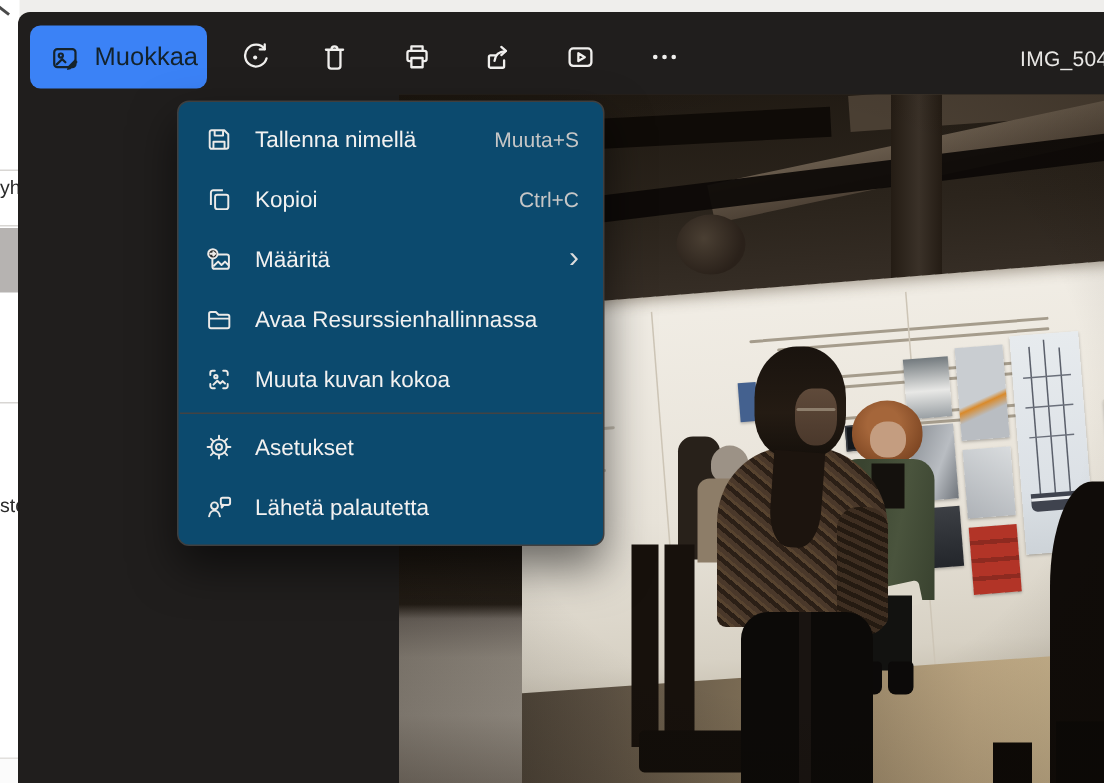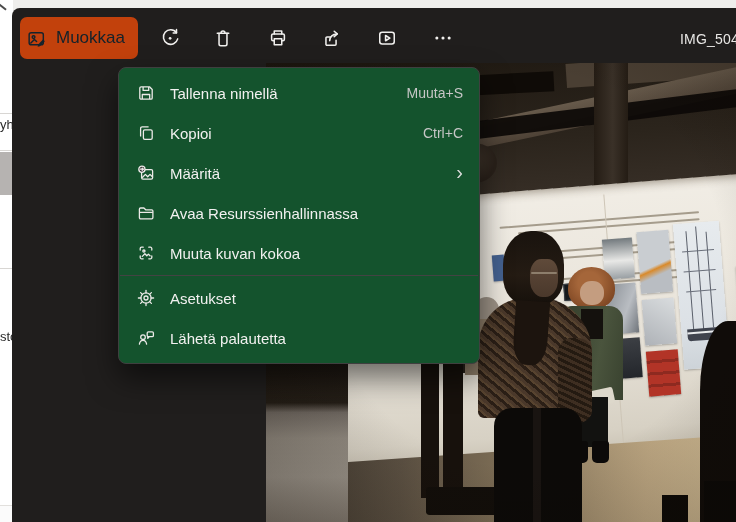--- a/index.html
+++ b/index.html
@@ -20,35 +20,35 @@
 
   
   .photos-win{
     position:absolute;left:12px;top:8px;width:724px;height:514px;
     background:#201e1d;border-radius:8px 0 0 0;overflow:hidden;
   }
 
   
   .edit-btn{
     position:absolute;left:8px;top:9px;width:118px;height:42px;
-    background:#c2410c;border-radius:7px;border:none;cursor:pointer;
-    display:flex;align-items:center;justify-content:flex-start;gap:9px;
+    background:#3b82f6;border-radius:7px;border:none;cursor:pointer;
+    display:flex;align-items:center;justify-content:flex-end;gap:9px;
     color:#13222b;font-size:17px;font-family:inherit;
   }
   .tool-btn{
     position:absolute;top:9px;width:40px;height:42px;background:transparent;border:none;
     display:flex;align-items:center;justify-content:center;cursor:pointer;border-radius:6px;
   }
   .tool-btn svg{display:block;}
   .filename{position:absolute;top:23px;right:-3px;font-size:14px;color:#e8e7e5;letter-spacing:.2px;}
 
   
   .ctx-menu{
-    position:absolute;left:106px;top:59px;width:362px;box-sizing:border-box;
-    background:#14532d;border:1px solid #3f3f3f;border-radius:8px;
+    position:absolute;left:106px;top:59px;width:285px;box-sizing:border-box;
+    background:#0c4a6e;border:1px solid #3f3f3f;border-radius:8px;
     padding:5px 0;z-index:30;box-shadow:0 14px 30px rgba(0,0,0,.55);
   }
   .ctx-item{
     height:40px;display:flex;align-items:center;padding:0 16px 0 17px;cursor:pointer;
   }
   .ctx-ic{width:20px;height:20px;flex:0 0 20px;display:flex;align-items:center;justify-content:center;}
   .ctx-label{margin-left:14px;flex:1;font-size:15px;color:#f2f1f0;white-space:nowrap;}
   .ctx-short{font-size:14px;color:#c6c6c6;}
   .ctx-chev{font-size:20px;line-height:1;color:#dcdcdc;transform:translateY(-1px);}
   .ctx-sep{height:1px;background:#434343;margin:2px 1px;}

